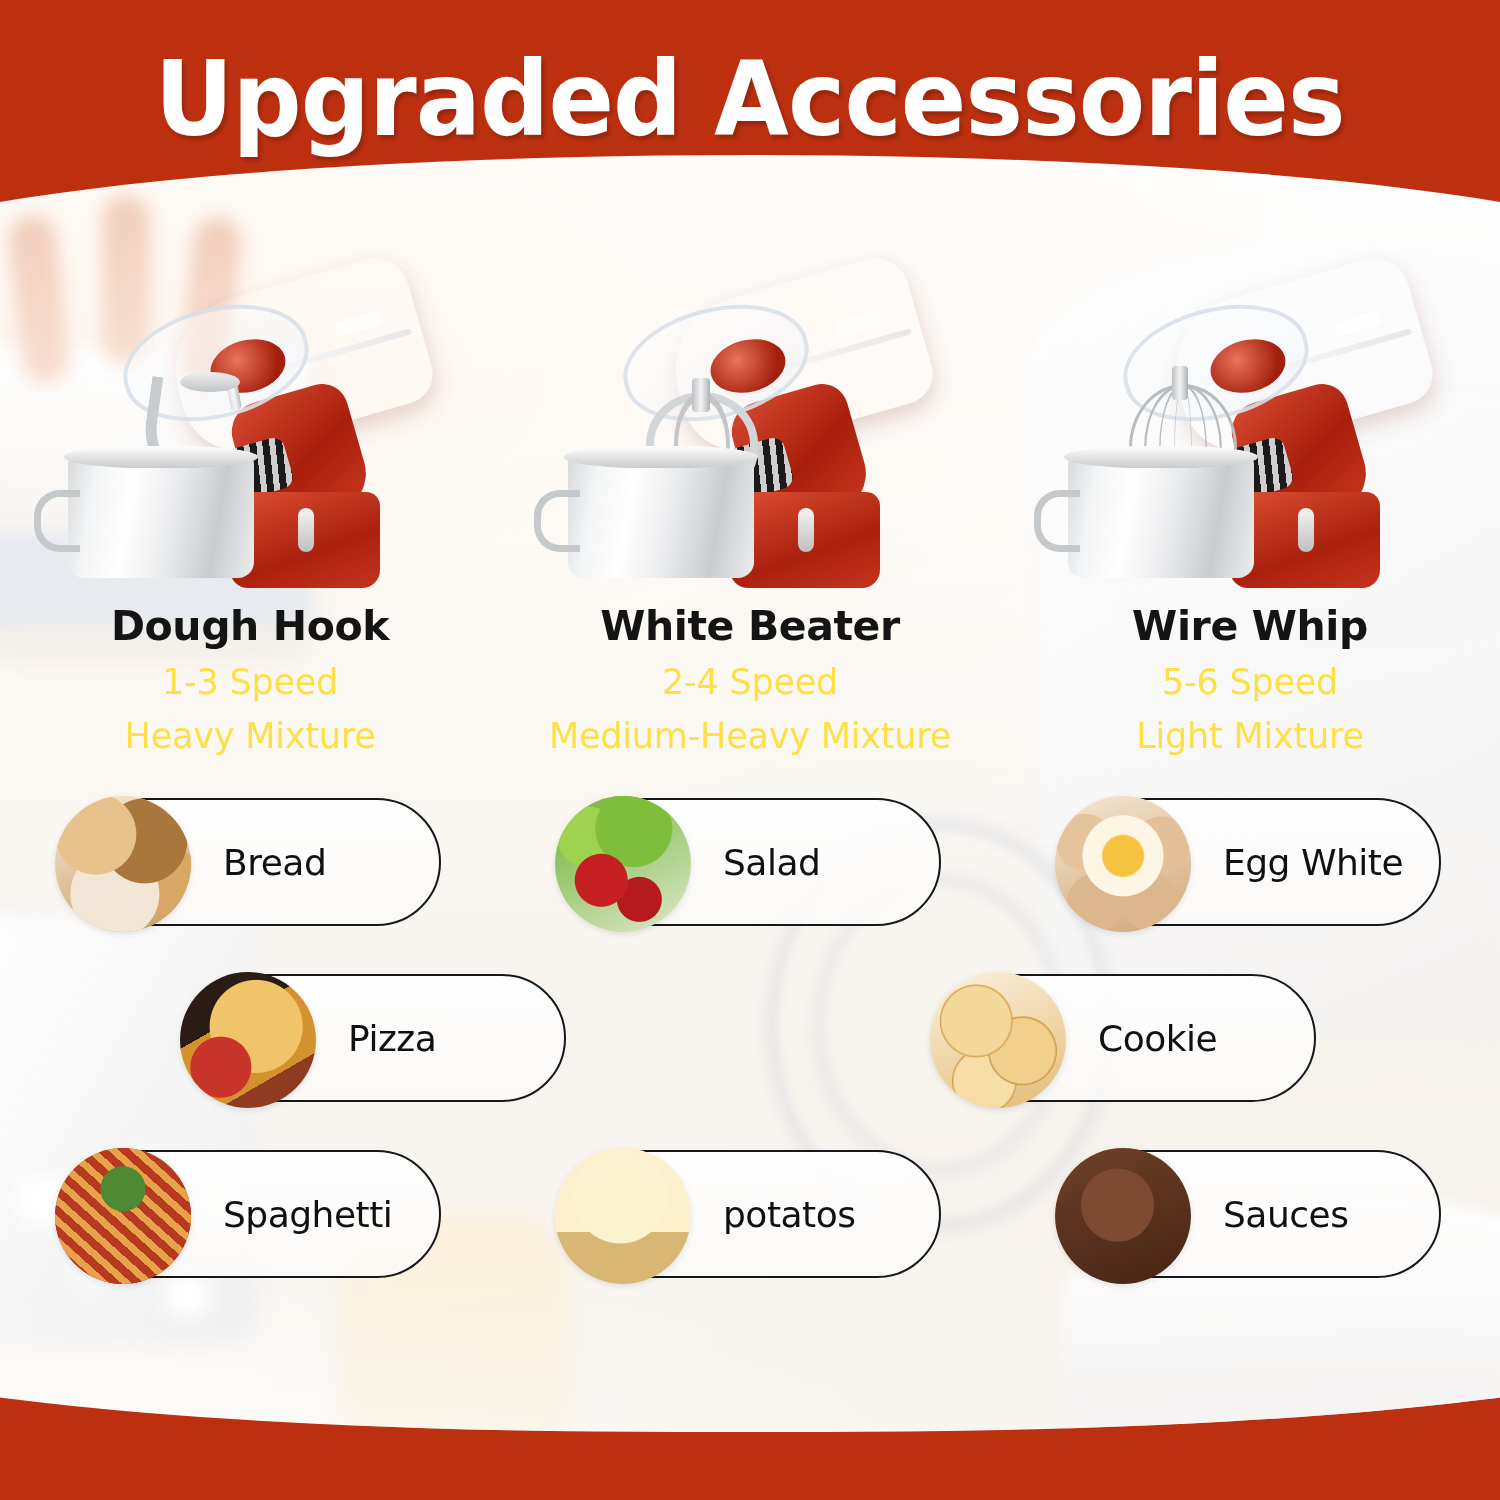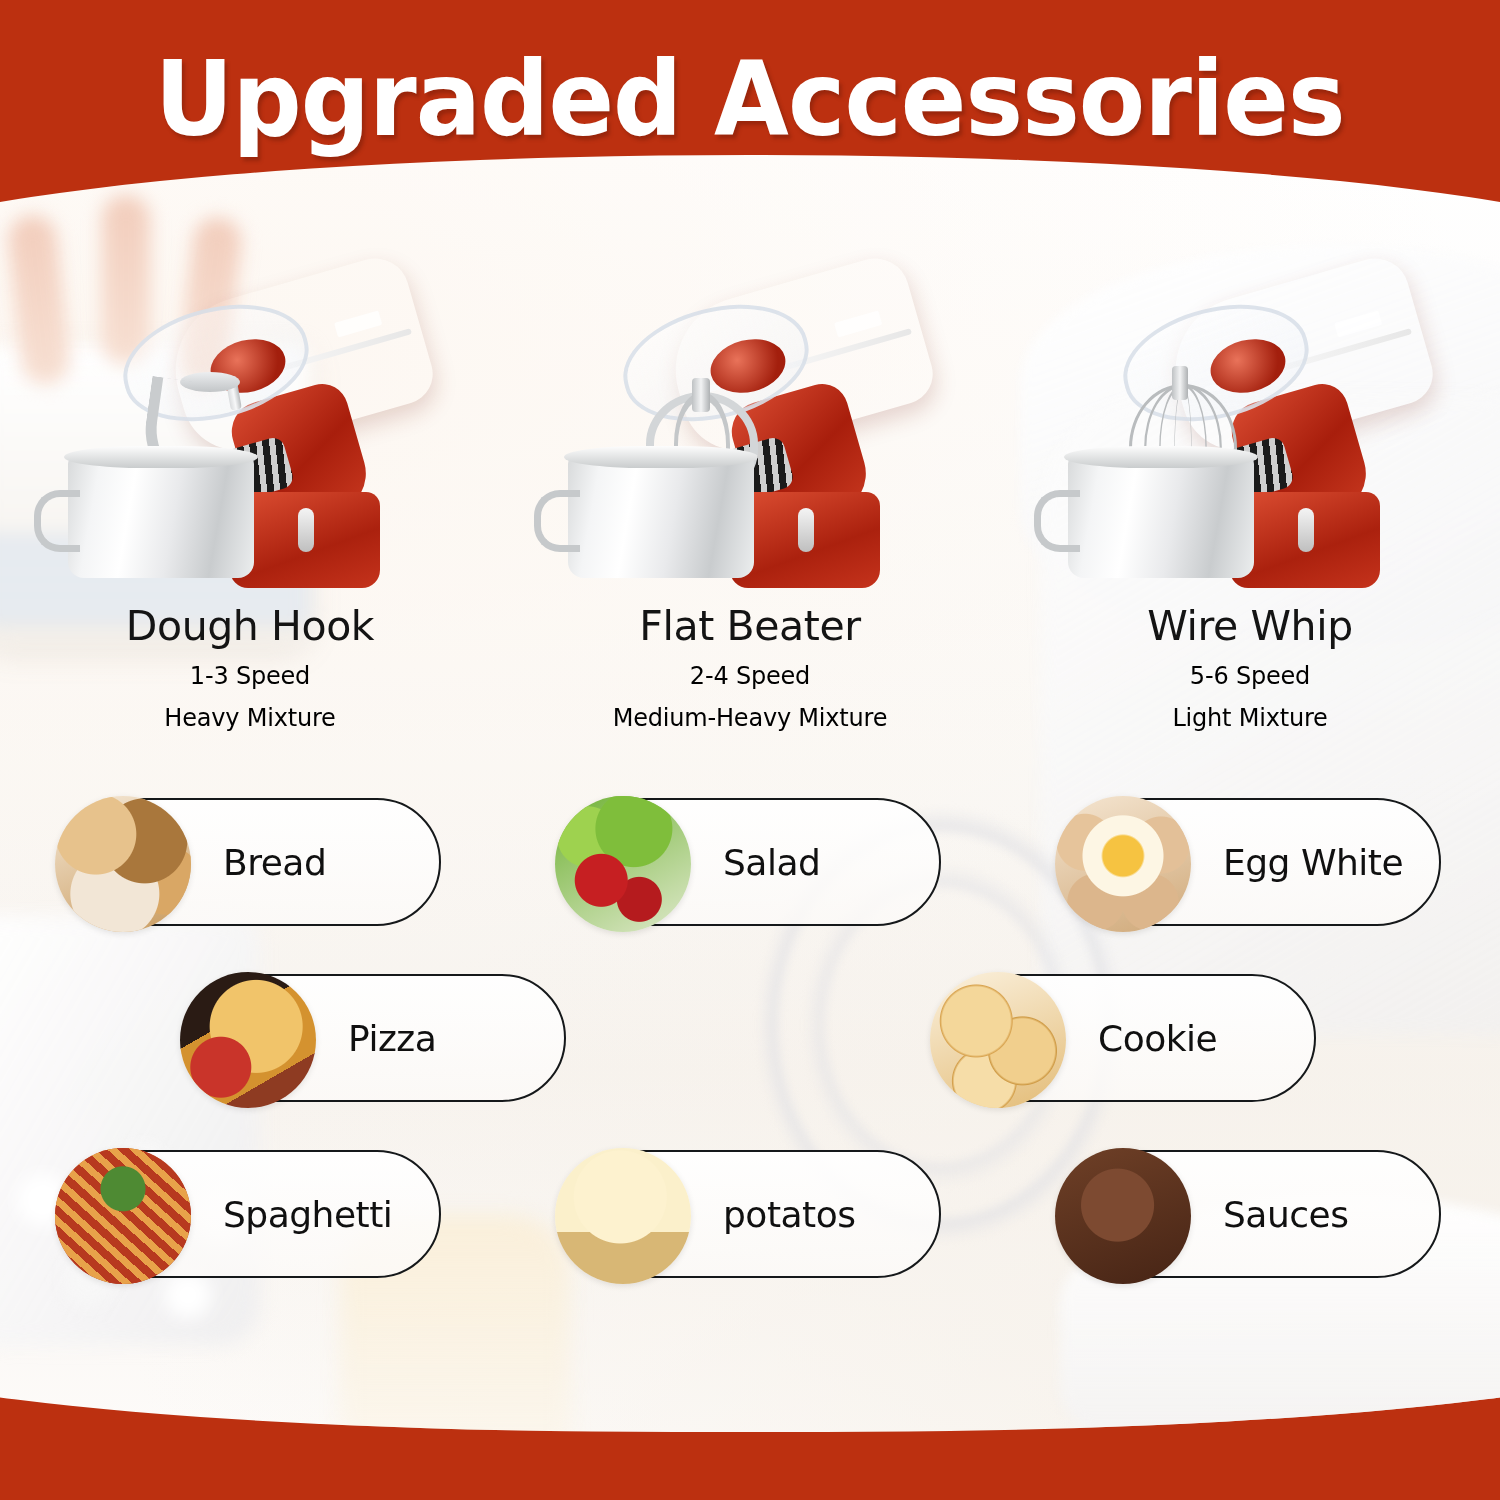--- a/index.html
+++ b/index.html
@@ -241,24 +241,24 @@
   .whisk i:nth-child(4){ transform:scaleX(.16); }
   .whisk:after{
     content:""; position:absolute; left:54px; top:-18px; width:16px; height:34px;
     background:linear-gradient(90deg,#bfc2c4,#f2f3f4,#aeb1b3); border-radius:4px;
   }
 
   
   .cap-title{
     margin-top:8px;
     font-family:"DejaVu Sans", sans-serif;
-    font-weight:400; font-size:41px; color:#141414; letter-spacing:-.4px;
+    font-weight:700; font-size:41px; color:#141414; letter-spacing:-.4px;
   }
   .cap-line{
-    margin-top:12px; font-size:24px; color:#000000; letter-spacing:-.2px;
+    margin-top:12px; font-size:35px; color:#fde047; letter-spacing:-.2px;
   }
   .cap-line.sub{ margin-top:14px; }
 
   
   .grid{
     position:absolute; left:0; right:0; top:798px;
     display:flex; flex-direction:column; gap:48px; z-index:7;
   }
   .grid-row{ display:flex; }
   .grid-cell{ flex:1; display:flex; justify-content:center; }
@@ -391,21 +391,21 @@
         <div class="guard"></div>
         <div class="hub"></div>
         <div class="beater">
             <span></span>
             <span></span>
           </div>
         <div class="bowl">
             <div class="bowl-handle"></div>
           </div>
       </div>
-      <div class="cap-title">Flat Beater</div>
+      <div class="cap-title">White Beater</div>
       <div class="cap-line">2-4 Speed</div>
       <div class="cap-line sub">Medium-Heavy Mixture</div>
     </div>
 
     <div class="col">
       <div class="mixer">
         <div class="head">
             <div class="head-badge"></div>
           </div>
         <div class="neck"></div>

